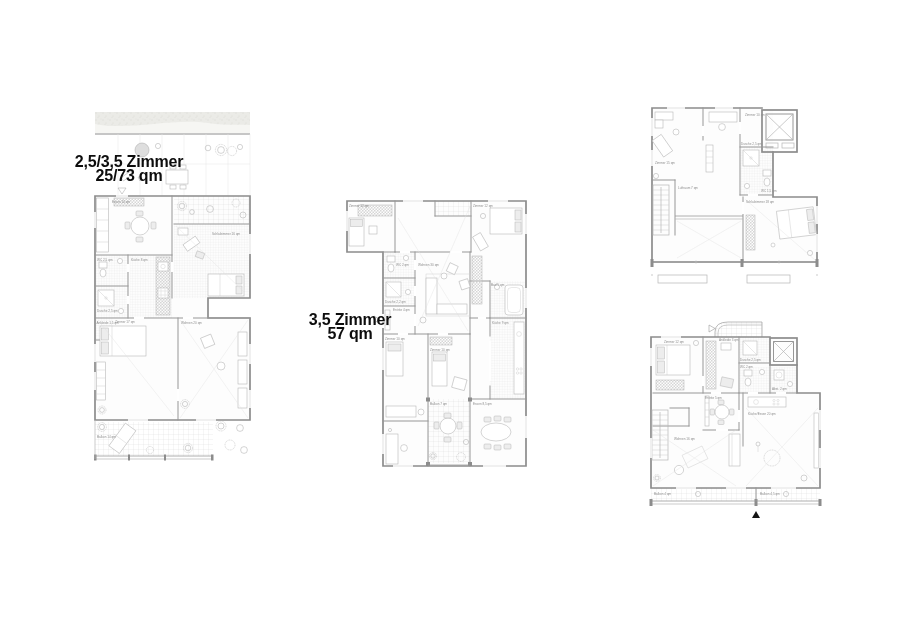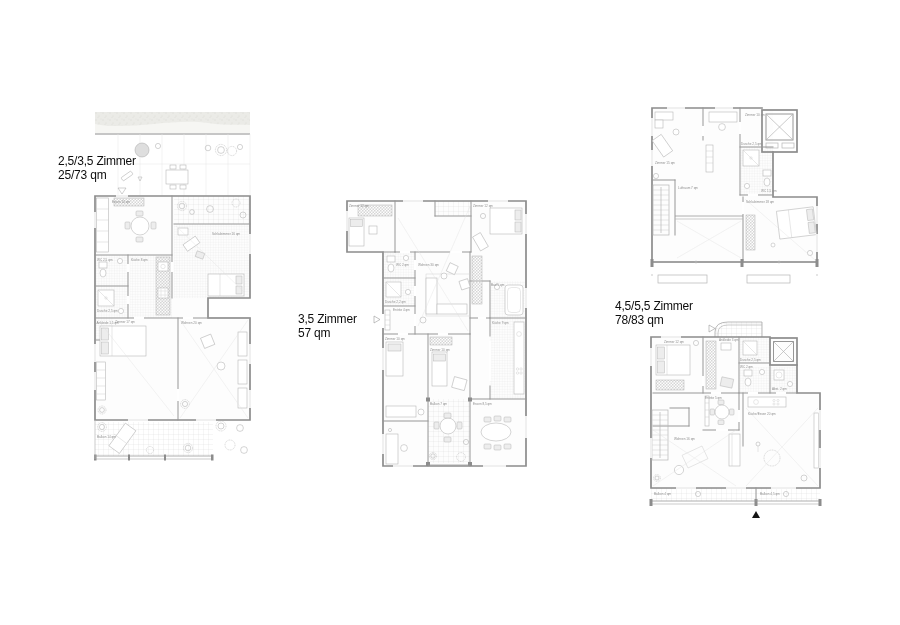--- a/index.html
+++ b/index.html
@@ -1,20 +1,20 @@
 <!DOCTYPE html>
 <html><head>
 <meta charset="utf-8">
 <style>
   html,body{margin:0;padding:0;background:#fff;}
   #stage{position:relative;width:900px;height:625px;background:#ffffff;overflow:hidden;
          font-family:"Liberation Sans",sans-serif;}
   .plan-svg{position:absolute;}
-  .plan-title{position:absolute;text-align:left;font-weight:normal;color:#0d0d0d;
-              font-size:12px;line-height:13.5px;letter-spacing:-0.2px;}
+  .plan-title{position:absolute;text-align:center;font-weight:bold;color:#0d0d0d;
+              font-size:16px;line-height:13.5px;letter-spacing:-0.2px;}
   
   .w1{stroke:#8c8c8c;stroke-width:1.7;fill:none;stroke-linecap:square}
   .w2{stroke:#979797;stroke-width:1;fill:none;stroke-linecap:square}
   .w3{stroke:#b5b5b5;stroke-width:.7;fill:none}
   .f{stroke:#b2b2b2;stroke-width:.55;fill:#ffffff}
   .f2{stroke:#b5b5b5;stroke-width:.5;fill:#ededed}
   .ln{stroke:#cccccc;stroke-width:.45;fill:none}
   .sight{stroke:#e0e0e0;stroke-width:.4}
   .pl{fill:none;stroke:#a9a9a9;stroke-width:.5}
   .pld{fill:none;stroke:#a9a9a9;stroke-width:.45;stroke-dasharray:1 .7}
@@ -608,24 +608,20 @@
     </g>
 
     <text class="rm" x="10" y="74">Zimmer 15 qm</text>
     <text class="rm" x="100" y="26">Zimmer 10 qm</text>
     <text class="rm" x="96" y="55">Dusche 2,5 qm</text>
     <text class="rm" x="116" y="102">WC 1,5 qm</text>
     <text class="rm" x="101" y="113">Schlafzimmer 18 qm</text>
     <text class="rm" x="33" y="99">Luftraum 7 qm</text>
   </svg>
 
-  <div class="plan-title" style="left:615px;top:300px;width:122px">
-    <div>4,5/5,5 Zimmer</div>
-    <div>78/83 qm</div>
-  </div>
 
   <svg class="plan-svg" style="left:636px;top:318px" width="205" height="212" viewBox="0 0 205 212">
     <defs>
       <pattern id="tD" width="5" height="5" patternUnits="userSpaceOnUse">
         <path d="M5 0H0V5" fill="none" stroke="#dadada" stroke-width="0.5"></path>
       </pattern>
       <pattern id="fD" width="2.6" height="2.6" patternUnits="userSpaceOnUse">
         <path d="M2.6 0H0V2.6" fill="none" stroke="#e3e3e3" stroke-width="0.4"></path>
       </pattern>
       <pattern id="cD" width="3" height="3" patternUnits="userSpaceOnUse">

